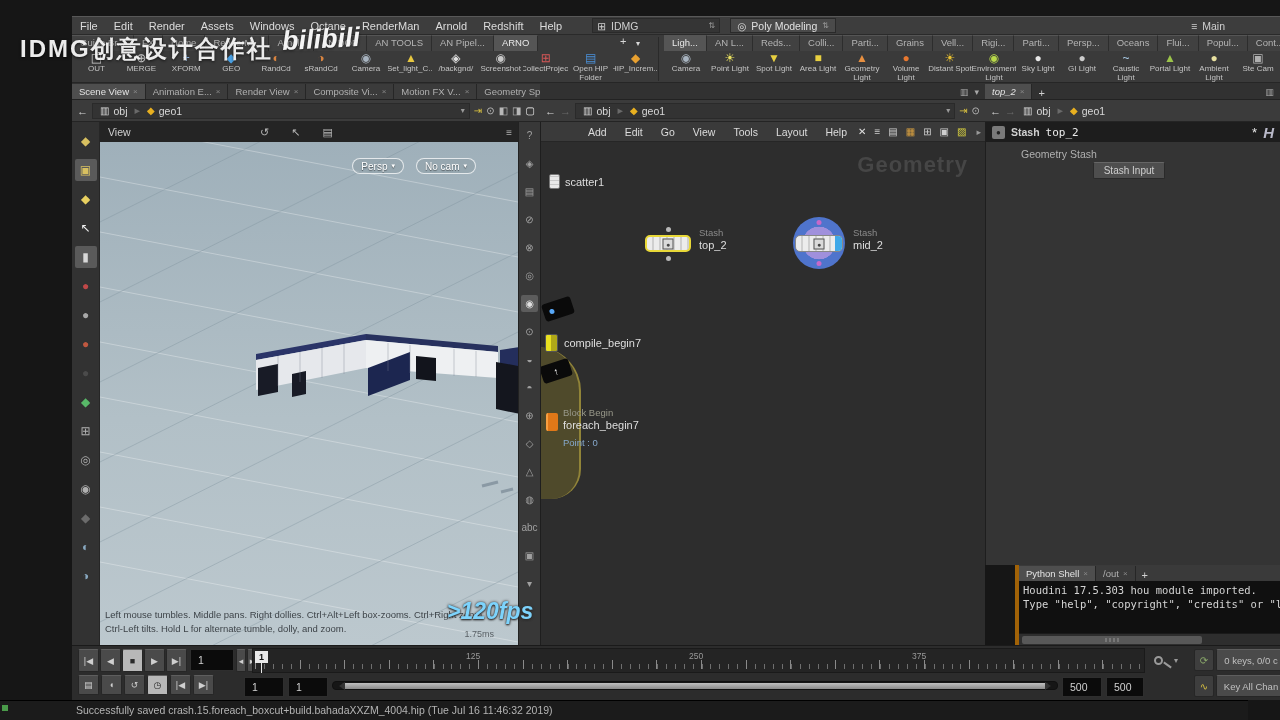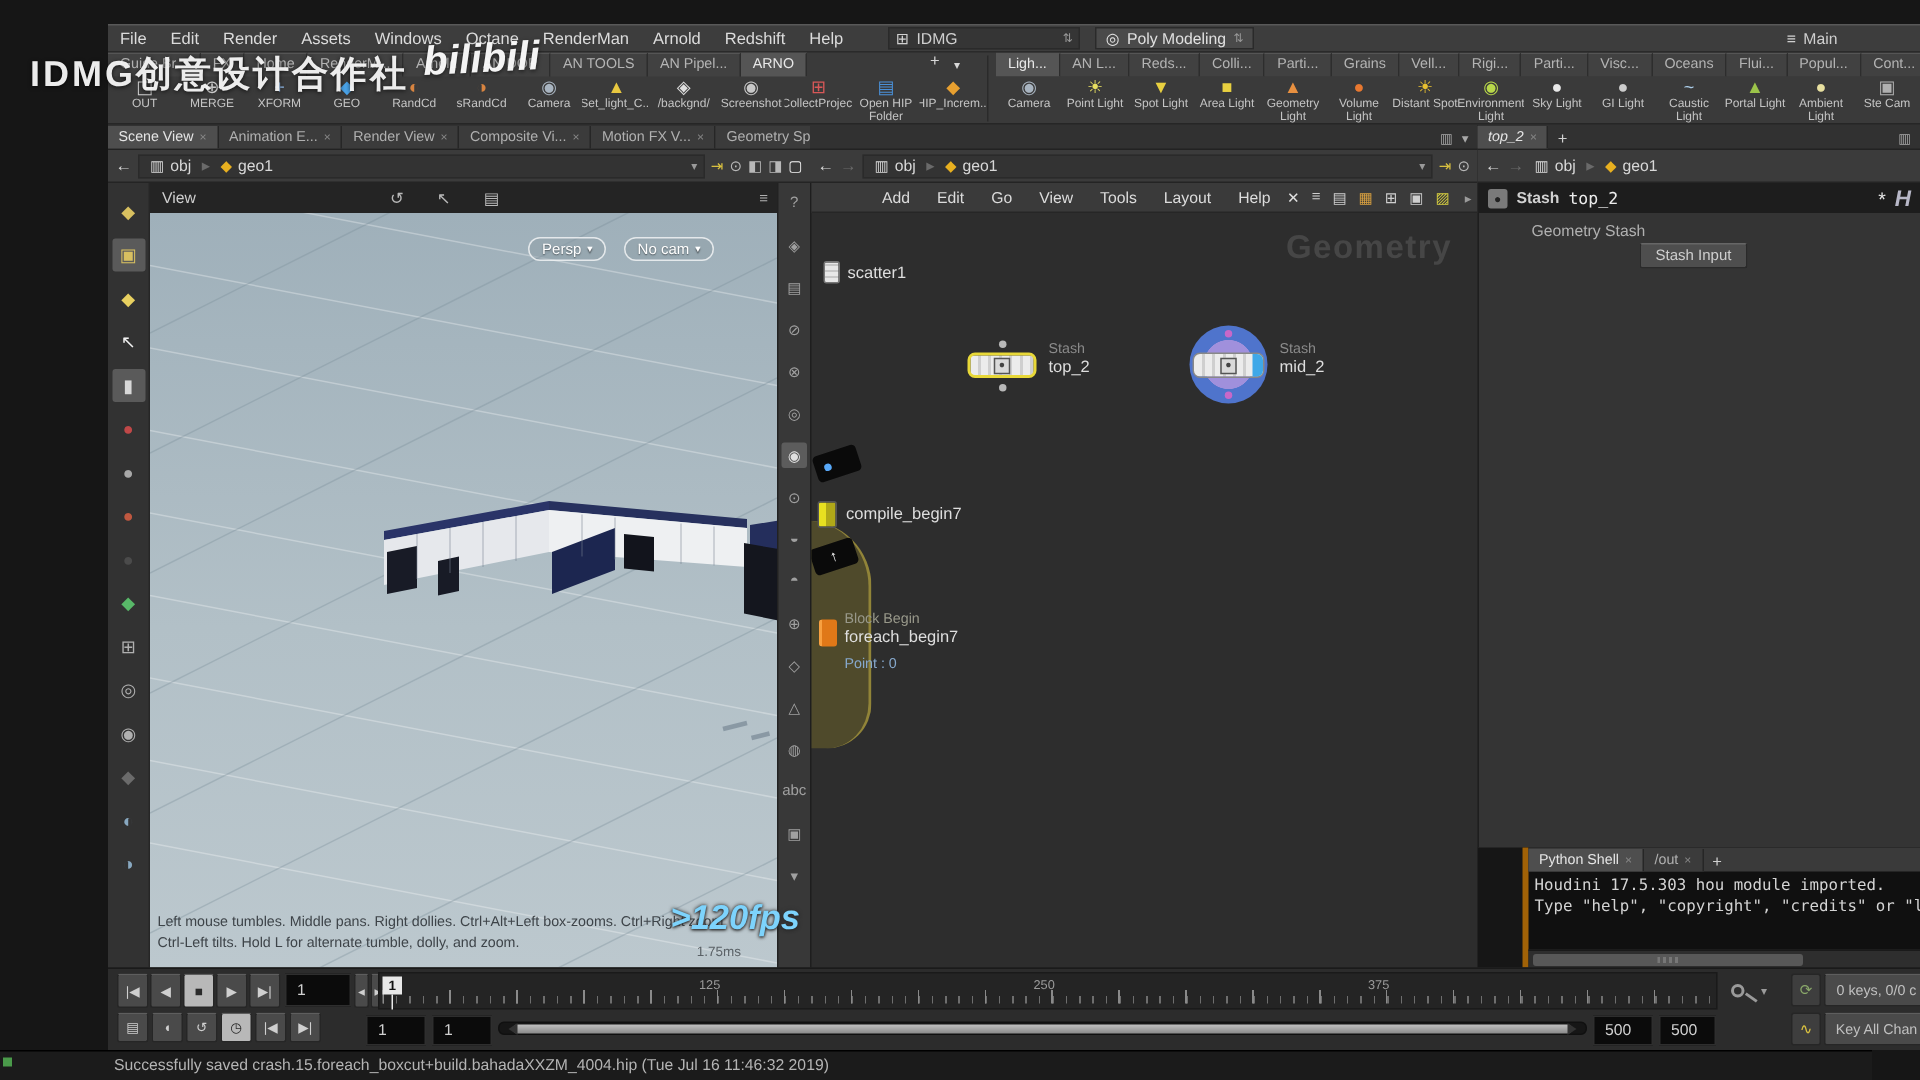--- a/index.html
+++ b/index.html
@@ -279,21 +279,21 @@
 
     <div class="stab active"><span>Ligh...</span></div>
         <div class="stab"><span>AN L...</span></div>
         <div class="stab"><span>Reds...</span></div>
         <div class="stab"><span>Colli...</span></div>
         <div class="stab"><span>Parti...</span></div>
         <div class="stab"><span>Grains</span></div>
         <div class="stab"><span>Vell...</span></div>
         <div class="stab"><span>Rigi...</span></div>
         <div class="stab"><span>Parti...</span></div>
-        <div class="stab"><span>Visc...</span></div>
+        <div class="stab"><span>Persp...</span></div>
         <div class="stab"><span>Oceans</span></div>
         <div class="stab"><span>Flui...</span></div>
         <div class="stab"><span>Popul...</span></div>
         <div class="stab"><span>Cont...</span></div>
       </div>
     <div class="shelf-tools" style="left:592px;width:616px;overflow:hidden">
 
         <div class="tool" style="color: rgb(168, 180, 192);">
           <span class="tool-ic">◉</span>
           <span class="tool-lb">Camera</span>

